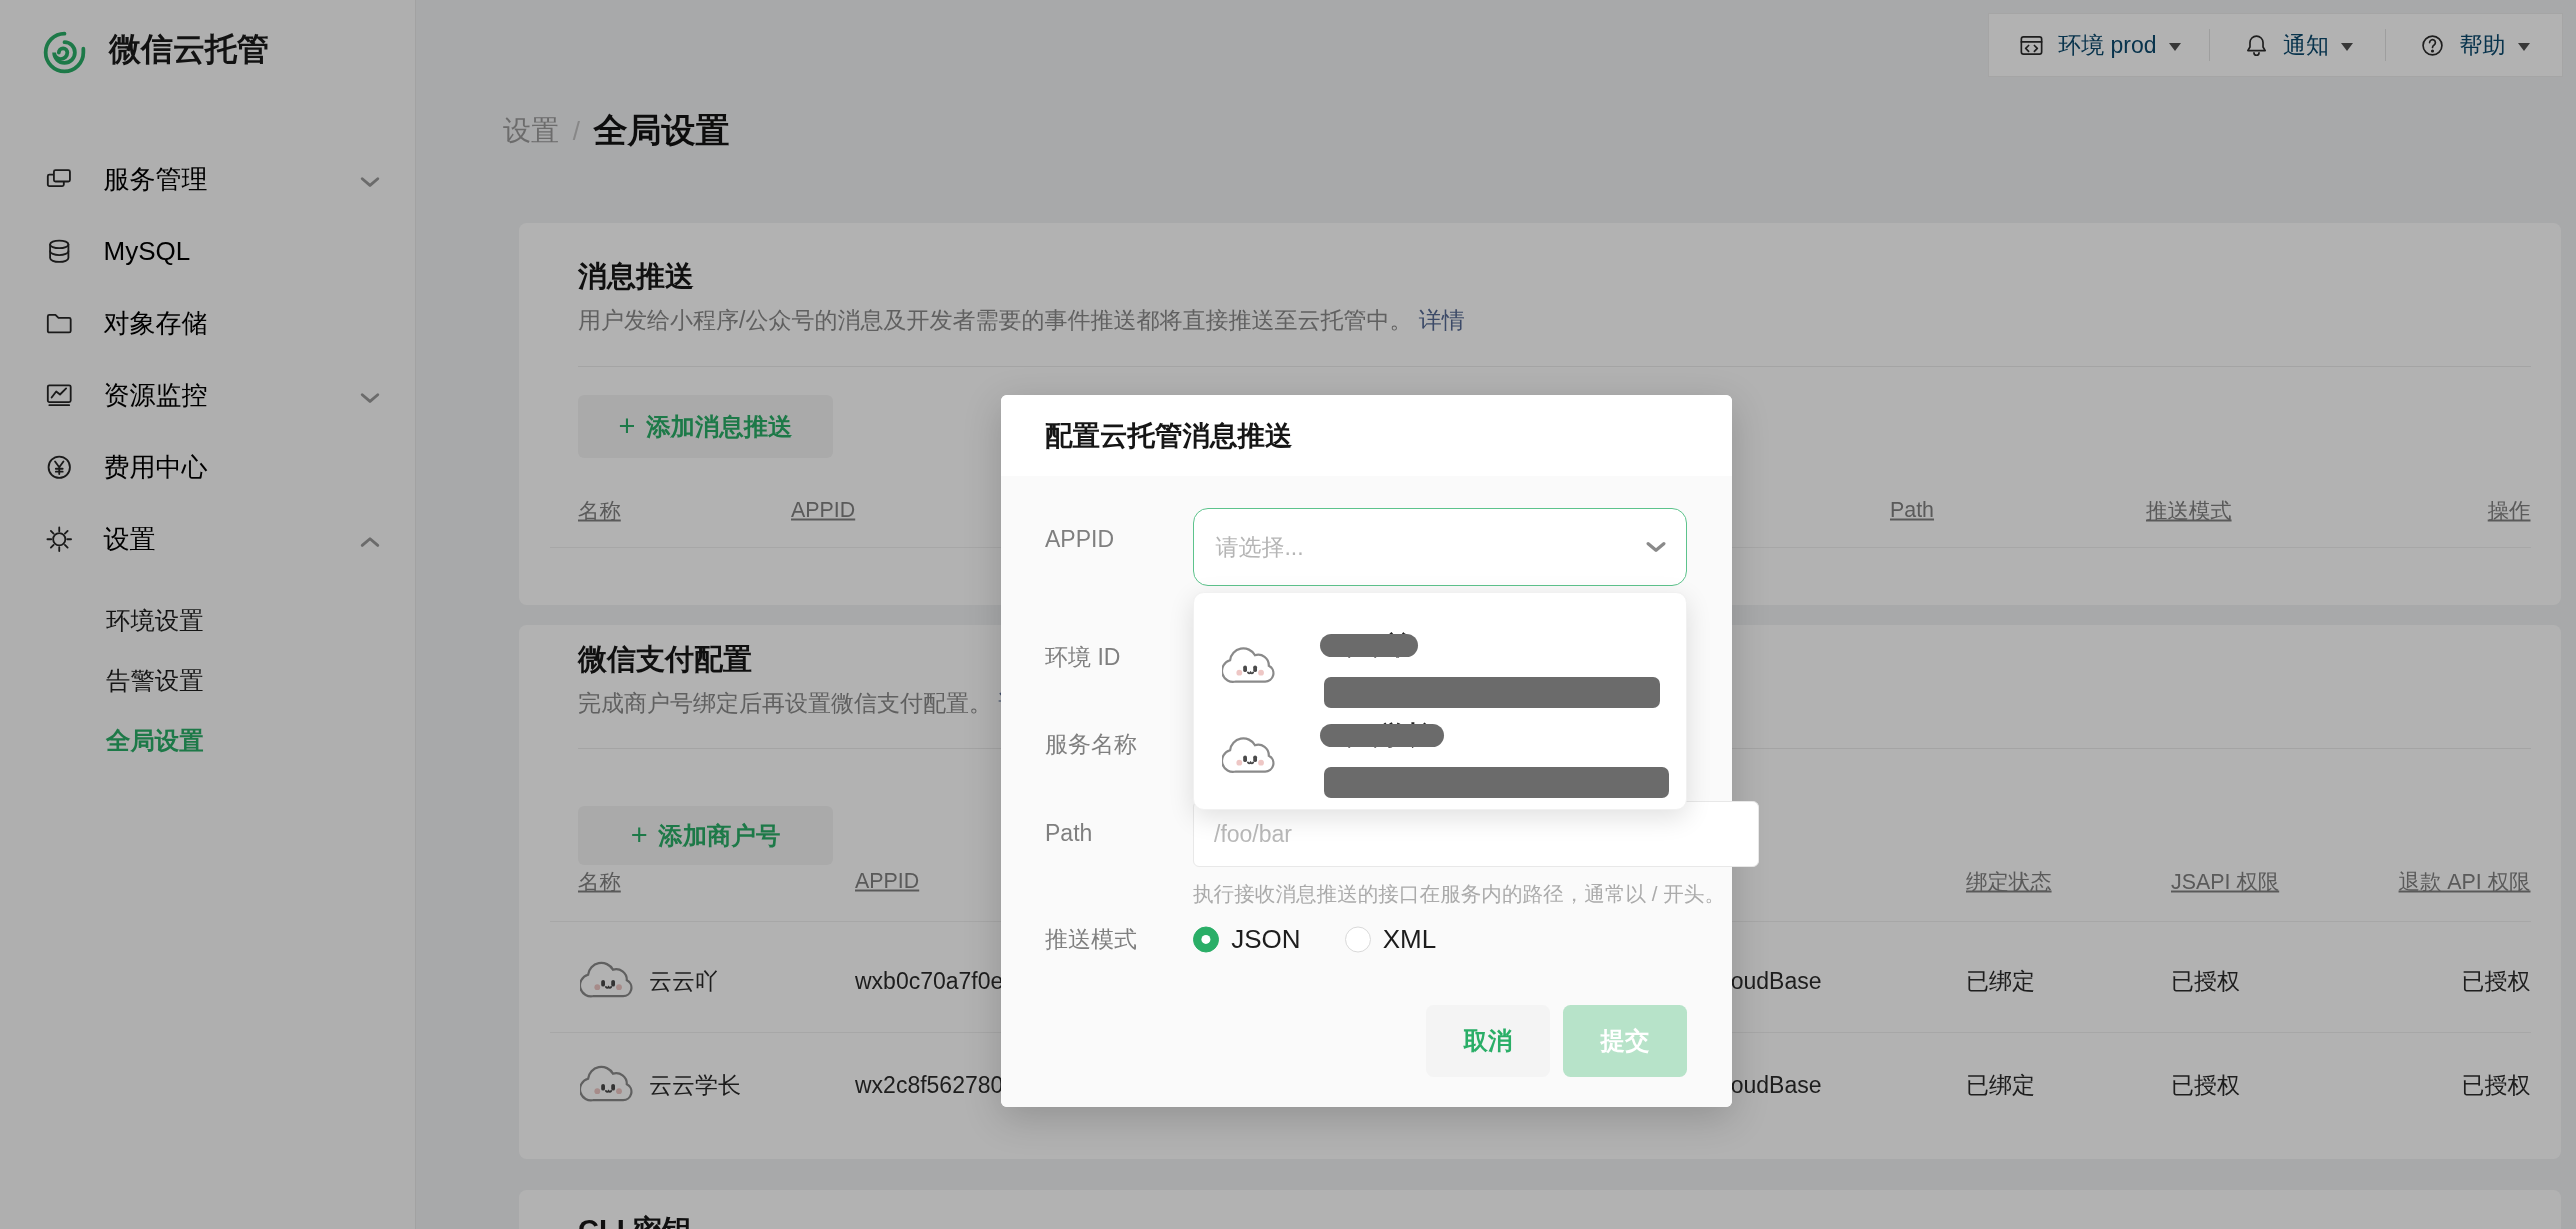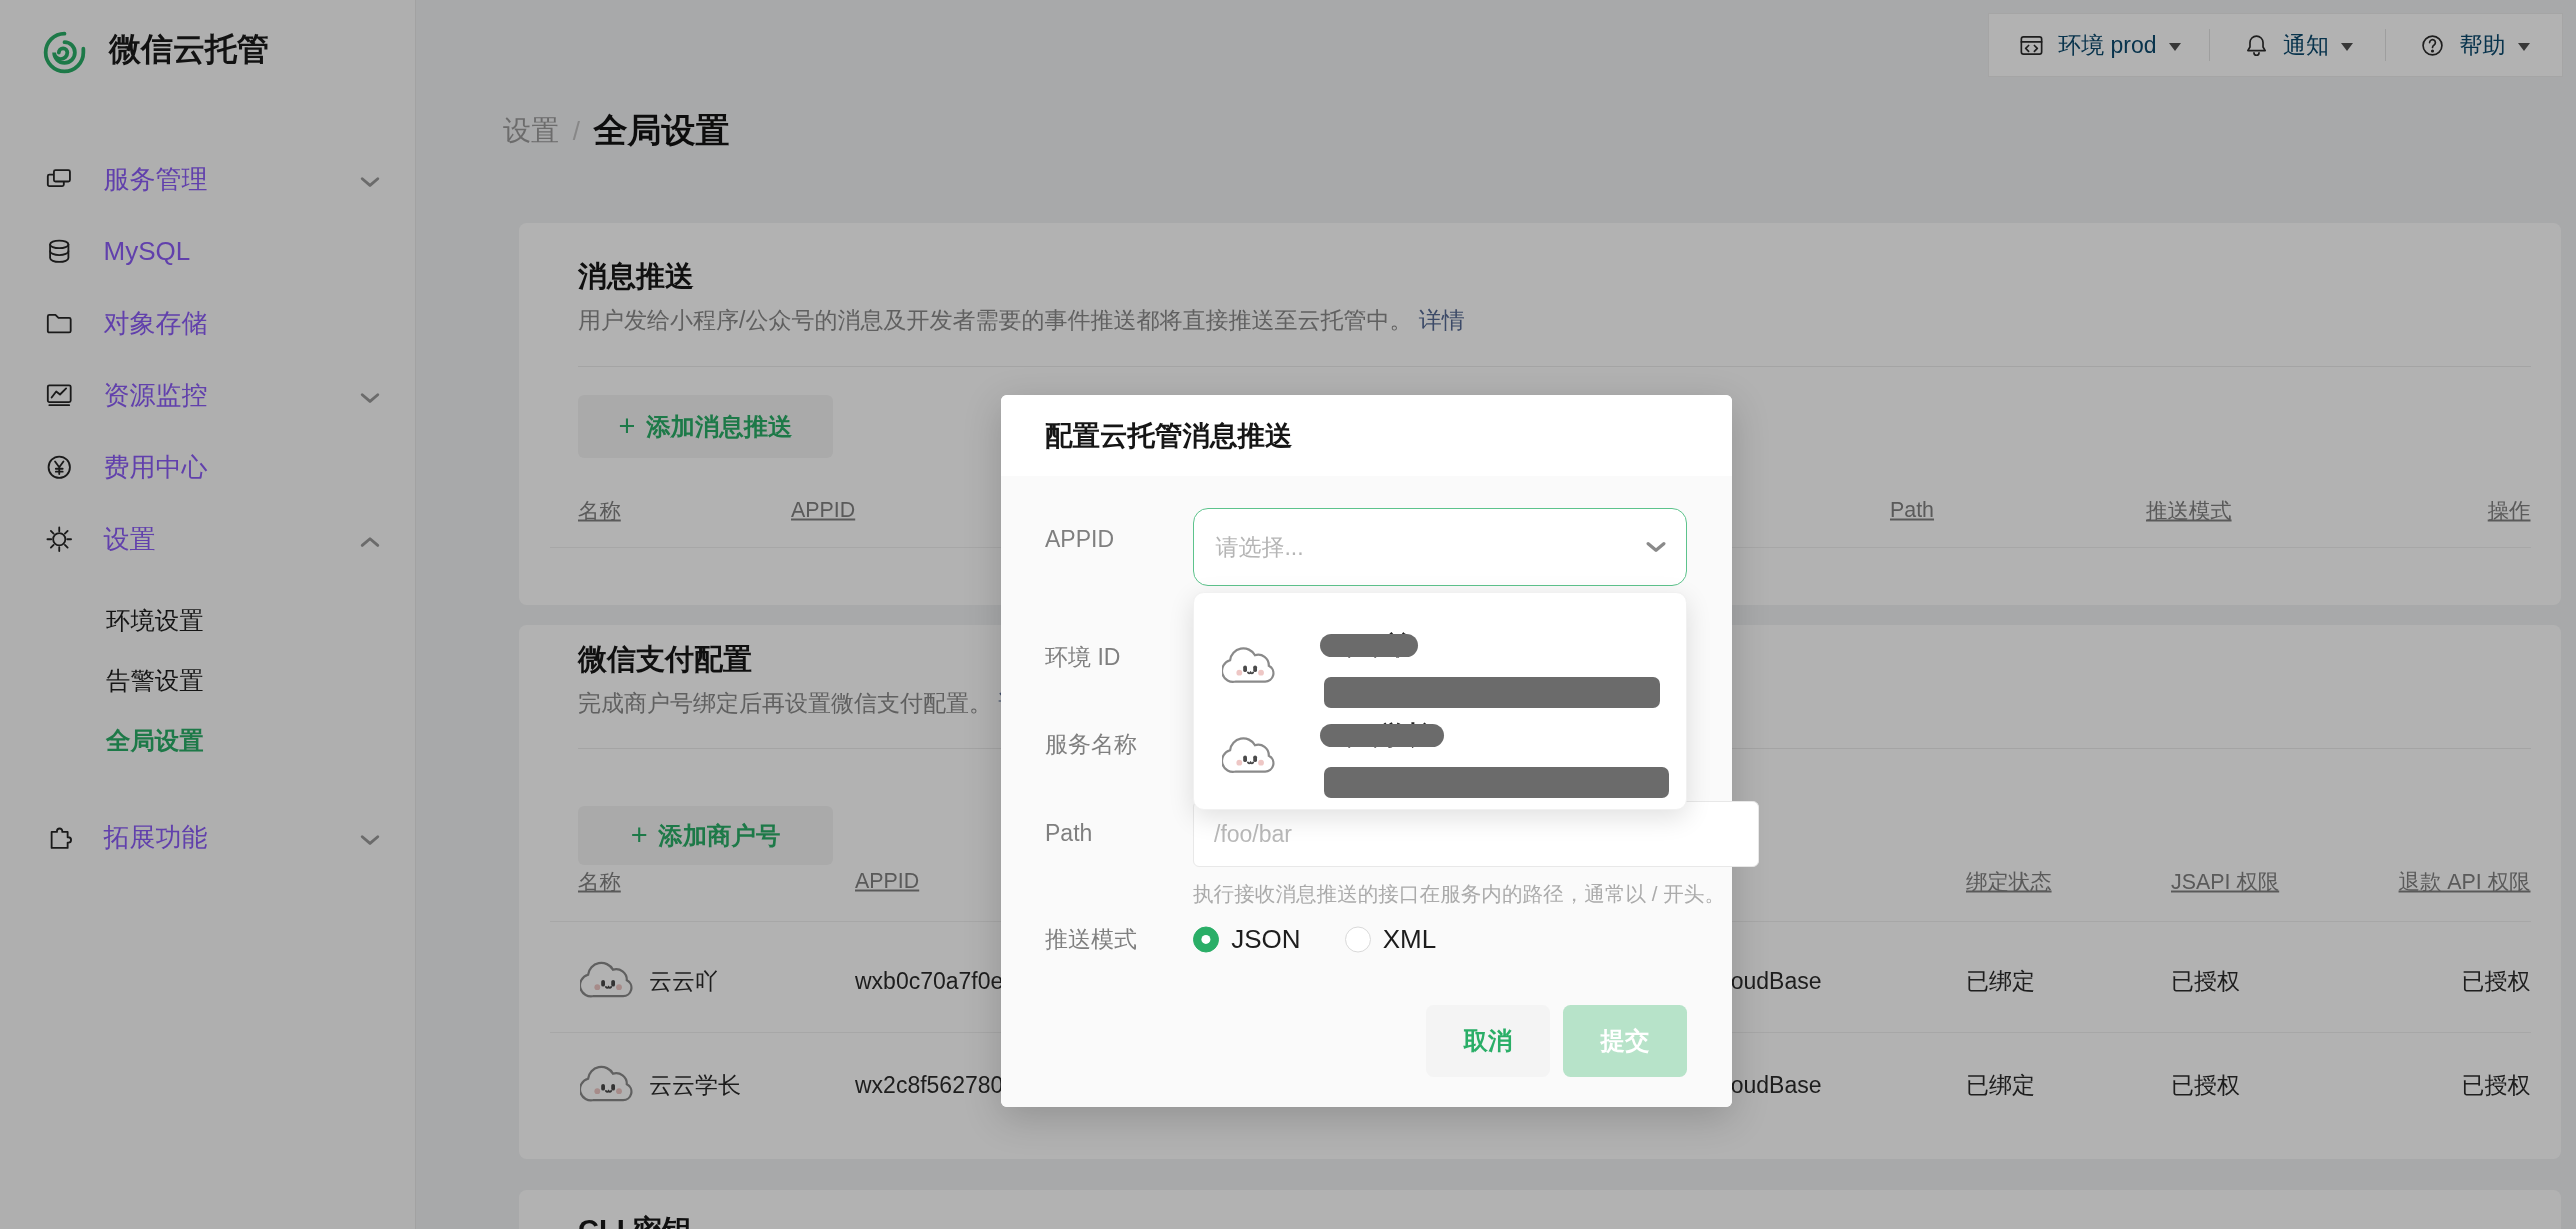--- a/index.html
+++ b/index.html
@@ -12,21 +12,21 @@
   }
 
   
   .sidebar { position:absolute; left:0; top:0; width:416px; height:100%;
     background:#fbfbfb; border-right:0.8px solid #e8e8e8; z-index:10; }
   .logo { display:flex; align-items:flex-start; gap:20px; padding:27.5px 0 0 40px; }
   .logo svg { width:49px; height:49px; }
   .logo-text { font-size:32px; font-weight:700; }
   .nav { margin-top:67px; }
   .nav-item { height:72px; display:flex; align-items:center;
-    padding:0 35px 0 44px; font-size:26px; color:#8b5cf6; cursor:pointer; }
+    padding:0 35px 0 44px; font-size:26px; color:#000000; cursor:pointer; }
   .nicon { width:30.5px; height:30.5px; margin-right:29px; flex:0 0 auto; }
   .nicon * { fill:none; stroke:#262626; stroke-width:2.4; stroke-linecap:round; stroke-linejoin:round; }
   .chev { margin-left:auto; }
   .chev svg { width:20px; height:12.2px; }
   .chev svg * { fill:none; stroke:#9a9a9a; stroke-width:2.6; stroke-linecap:round; stroke-linejoin:round; }
   .sub-list { margin-top:15.3px; }
   .sub-item { height:60px; display:flex; align-items:center; padding-left:106px;
     font-size:24.4px; color:#1f1f1f; cursor:pointer; }
   .sub-item.active { color:#2aae67; font-weight:700; }
   .ext { margin-top:30.5px; }
@@ -181,31 +181,20 @@
           </svg>
       </span>
     </div>
 
     <div class="sub-list">
       <div class="sub-item">环境设置</div>
       <div class="sub-item">告警设置</div>
       <div class="sub-item active">全局设置</div>
     </div>
 
-    <div class="nav-item ext">
-      <svg class="nicon" viewBox="0 0 40 40">
-        <path d="M10 13 h7 v-1 a3.5 3.5 0 0 1 7 0 v1 h7 v7 h1 a3.5 3.5 0 0 1 0 7 h-1 v7 h-21 z"></path>
-      </svg>
-      <span>拓展功能</span>
-      <span class="chev">
-        <svg viewBox="0 0 18 10">
-            <polyline points="2,2 9,8 16,2"></polyline>
-          </svg>
-      </span>
-    </div>
   </nav>
 </aside>
 
 <div class="env-box">
   <div class="env-group wide">
     <svg class="ticon" viewBox="0 0 40 40">
       <rect x="6" y="8" width="28" height="24" rx="3"></rect>
       <line x1="6" y1="15" x2="34" y2="15"></line>
       <path d="M16 20 l-4 4 4 4 M24 20 l4 4 -4 4"></path>
     </svg>

